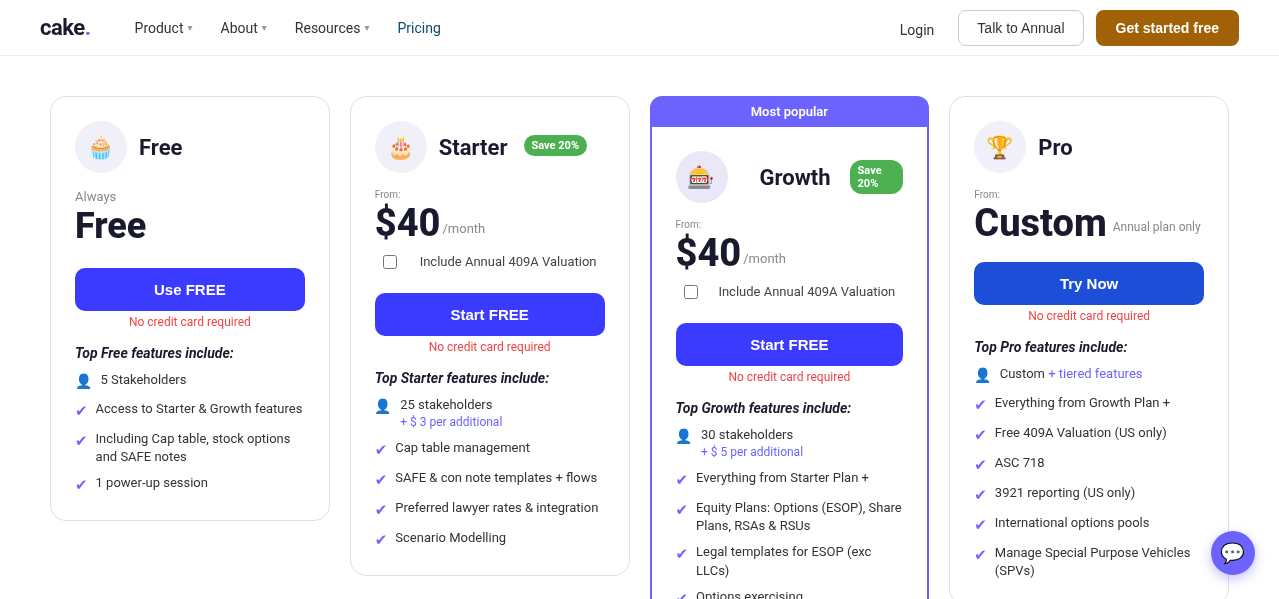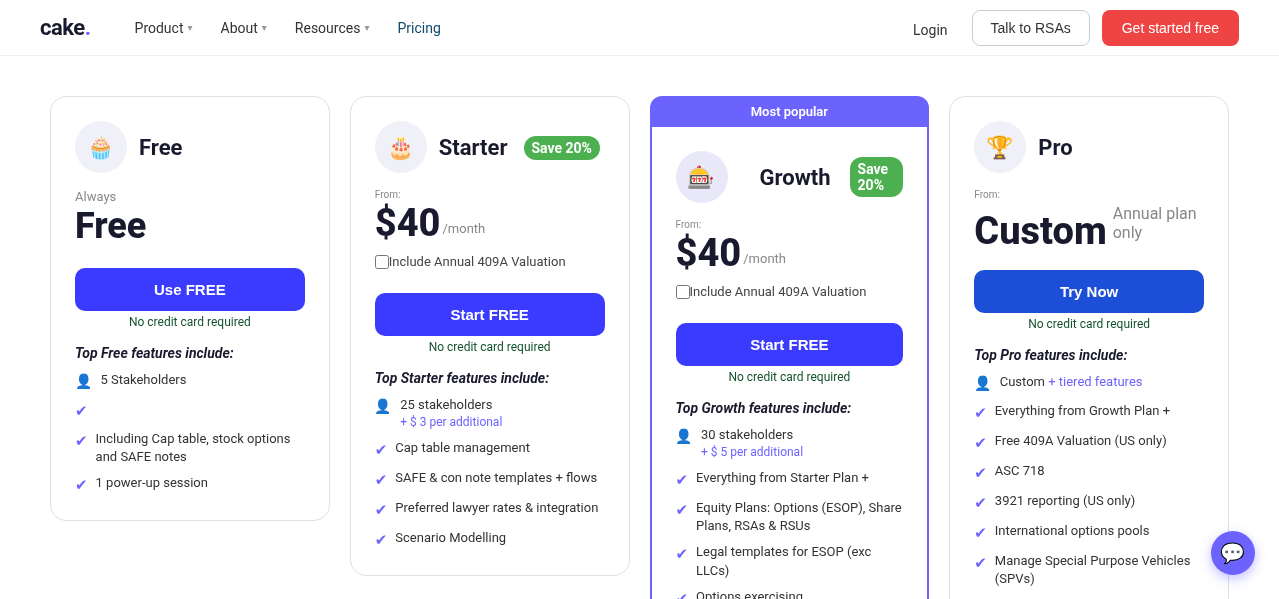--- a/index.html
+++ b/index.html
@@ -22,21 +22,21 @@
     .nav-item.active { color: #0c4a6e; }
     .nav-chevron { font-size: 10px; color: #999; }
     .nav-right { display: flex; align-items: flex-end; gap: 12px; margin-left: auto; }
     .btn-login { font-size: 14px; color: #333; cursor: pointer; padding: 8px 12px; }
     .btn-talk {
       font-size: 14px; color: #333; cursor: pointer; padding: 9px 18px;
       border: 1.5px solid #ccc; border-radius: 8px; background: #fff;
     }
     .btn-get-started {
       font-size: 14px; color: #fff; cursor: pointer; padding: 10px 20px;
-      background: #ef4444; border: none; border-radius: 8px; font-weight: 400;
+      background: #a16207; border: none; border-radius: 8px; font-weight: 700;
     }
 
     
     .main { padding: 40px 50px 0; }
     .plans-grid {
       display: grid; grid-template-columns: repeat(4, 1fr); gap: 20px;
       align-items: start;
     }
 
     
@@ -54,39 +54,39 @@
     }
 
     .plan-header { display: flex; align-items: center; gap: 12px; margin-bottom: 16px; }
     .plan-icon {
       width: 52px; height: 52px; border-radius: 50%; background: #f0f0f8;
       display: flex; align-items: center; justify-content: center; font-size: 22px;
       flex-shrink: 0;
     }
     .plan-name { font-size: 22px; font-weight: 700; color: #1a1a2e; }
     .save-badge {
-      background: #4caf50; color: #fff; font-size: 14px; font-weight: 700;
+      background: #4caf50; color: #fff; font-size: 11px; font-weight: 700;
       padding: 4px 8px; border-radius: 12px; margin-left: 8px;
     }
 
     .price-from { font-size: 10px; color: #888; margin-bottom: 4px; }
     .price-main { display: flex; align-items: flex-end; gap: 2px; margin-bottom: 4px; }
     .price-dollar { font-size: 38px; font-weight: 800; color: #1a1a2e; line-height: 1; }
     .price-period { font-size: 13px; color: #888; margin-bottom: 6px; }
 
-    .annual-check { display: flex; align-items: center; gap: 0; margin: 12px 0; font-size: 13px; color: #444; }
+    .annual-check { display: flex; align-items: center; gap: 0; margin: 12px 8px; font-size: 13px; color: #444; justify-content: space-between; }
     .annual-check input { width: 14px; height: 14px; }
 
     .btn-primary {
       width: 100%; padding: 13px; background: #3b3bff; color: #fff;
       border: none; border-radius: 10px; font-size: 15px; font-weight: 700;
       cursor: pointer; margin: 12px 0 4px;
     }
     .btn-primary.dark { background: #1d4ed8; }
-    .no-credit { text-align: center; font-size: 12px; color: #14532d; margin-bottom: 16px; }
+    .no-credit { text-align: center; font-size: 12px; color: #ef4444; margin-bottom: 16px; }
 
     .features-title { font-size: 14px; font-weight: 700; color: #1a1a2e; margin: 12px 0 10px; font-style: italic; }
     .feature-list { list-style: none; display: flex; flex-direction: column; gap: 8px; }
     .feature-item { display: flex; align-items: flex-start; gap: 8px; font-size: 13px; color: #333; line-height: 1.4; }
     .feature-icon { flex-shrink: 0; margin-top: 1px; }
     .check-icon { color: #6c63ff; font-size: 15px; }
     .person-icon { color: #888; font-size: 14px; }
     .sub-text { font-size: 12px; color: #6c63ff; display: block; }
     .plus-text { color: #6c63ff; font-size: 13px; }
 
@@ -117,21 +117,21 @@
     <div class="nav-item">
       <span>Resources</span>
       <span class="nav-chevron">▾</span>
     </div>
     <div class="nav-item active">
       <span>Pricing</span>
     </div>
   </div>
   <div class="nav-right">
     <span class="btn-login">Login</span>
-    <button class="btn-talk">Talk to RSAs</button>
+    <button class="btn-talk">Talk to Annual</button>
     <button class="btn-get-started">Get started free</button>
   </div>
 </nav>
 
 <div class="main">
   <div class="plans-grid">
 
     <div class="plan-card">
       <div class="plan-header">
         <div class="plan-icon">🧁</div>
@@ -142,36 +142,37 @@
       <button class="btn-primary">Use FREE</button>
       <div class="no-credit">No credit card required</div>
       <div class="features-title">Top Free features include:</div>
       <ul class="feature-list">
         <li class="feature-item">
           <span class="feature-icon person-icon">👤</span>
           <span>5 Stakeholders</span>
         </li>
         <li class="feature-item">
           <span class="feature-icon check-icon">✔</span>
+          <span>Access to Starter &amp; Growth features</span>
         </li>
         <li class="feature-item">
           <span class="feature-icon check-icon">✔</span>
           <span>Including Cap table, stock options and SAFE notes</span>
         </li>
         <li class="feature-item">
           <span class="feature-icon check-icon">✔</span>
           <span>1 power-up session</span>
         </li>
       </ul>
     </div>
 
     <div class="plan-card">
       <div class="plan-header">
         <div class="plan-icon">🎂</div>
-        <div style="display:flex;align-items:flex-end;gap:8px;">
+        <div style="display:flex;align-items:flex-start;gap:8px;">
           <div class="plan-name">Starter</div>
           <span class="save-badge">Save 20%</span>
         </div>
       </div>
       <div class="price-from">From:</div>
       <div class="price-main">
         <span class="price-dollar">$40</span>
         <span class="price-period" style="margin-bottom:6px;">/month</span>
       </div>
       <div class="annual-check">
@@ -253,21 +254,21 @@
     </div>
 
     <div class="plan-card">
       <div class="plan-header">
         <div class="plan-icon">🏆</div>
         <div class="plan-name">Pro</div>
       </div>
       <div class="price-from">From:</div>
       <div class="price-main">
         <span class="price-dollar">Custom</span>
-        <span class="price-period" style="font-size:16px;color:#888;margin-bottom:8px;margin-left:4px;">Annual plan only</span>
+        <span class="price-period" style="font-size:12px;color:#888;margin-bottom:8px;margin-left:4px;">Annual plan only</span>
       </div>
       <button class="btn-primary dark" style="margin-top:16px;">Try Now</button>
       <div class="no-credit">No credit card required</div>
       <div class="features-title">Top Pro features include:</div>
       <ul class="feature-list">
         <li class="feature-item">
           <span class="feature-icon person-icon">👤</span>
           <span>Custom <span class="plus-text">+ tiered features</span></span>
         </li>
         <li class="feature-item">

